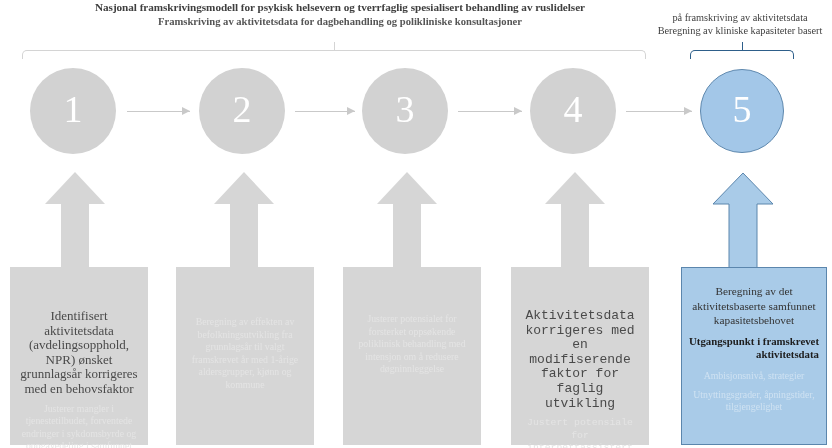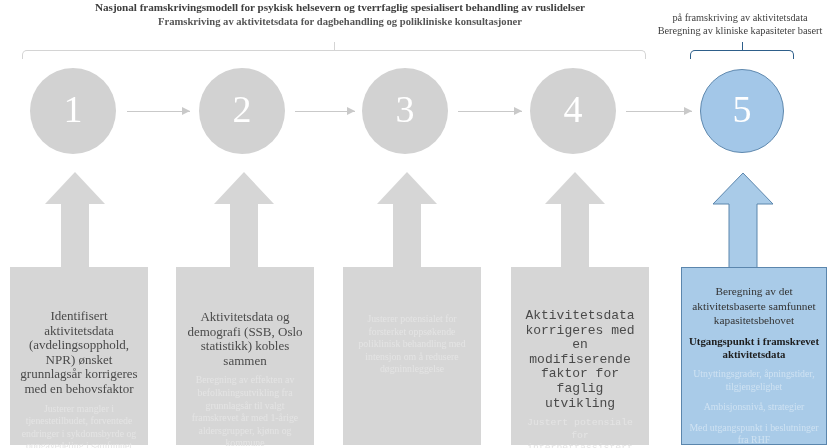--- a/index.html
+++ b/index.html
@@ -194,20 +194,21 @@
     color: #333333;
     font-size: 11.3px;
     line-height: 14.6px;
   }
   .box .subbold {
     font-size: 10.8px;
     font-weight: bold;
     line-height: 13.6px;
     color: #1d1d1d;
     margin-top: 7px;
+    text-align: right;
   }
   .box .faded {
     font-size: 9.8px;
     line-height: 12.6px;
     margin-top: 6px;
   }
   .box.gray .faded { color: #e4e4e4; }
   .box.blue .faded { color: #cfe2f2; }
   .box.blue .faded.sp { margin-top: 8px; }
 </style>
@@ -292,32 +293,30 @@
     <polygon points="32,1 62,32 46,32 46,100 18,100 18,32 2,32" fill="#a9cbe8" stroke="#5b86ad" stroke-width="1"></polygon>
   </svg>
 </div>
 
 <div class="box gray" id="box-1">
   <div class="headline">Identifisert aktivitetsdata (avdelingsopphold, NPR) ønsket grunnlagsår korrigeres med en behovsfaktor</div>
   <div class="faded">Justerer mangler i tjenestetilbudet, forventede endringer i sykdomsbyrde og oppgavedeling i samfunnet</div>
 </div>
 
 <div class="box gray" id="box-2">
-  <div class="headline">Aktivitetsdata og demografi (SSB, Oslo statistikk) kobles sammen</div>
   <div class="faded">Beregning av effekten av befolkningsutvikling fra grunnlagsår til valgt framskrevet år med 1-årige aldersgrupper, kjønn og kommune</div>
 </div>
 
 <div class="box gray" id="box-3">
   <div class="faded">Justerer potensialet for forsterket oppsøkende poliklinisk behandling med intensjon om å redusere døgninnleggelse</div>
 </div>
 
 <div class="box gray" id="box-4">
   <div class="headline">Aktivitetsdata korrigeres med en modifiserende faktor for faglig utvikling</div>
   <div class="faded">Justert potensiale for internettassistert behandlingstilbud brukerstyrt poliklinikk med digital oppfølgning</div>
 </div>
 
 <div class="box blue" id="box-5">
   <div class="headline">Beregning av det aktivitetsbaserte samfunnet kapasitetsbehovet</div>
   <div class="subbold">Utgangspunkt i framskrevet aktivitetsdata</div>
+  <div class="faded sp">Ambisjonsnivå, strategier</div>
   <div class="faded">Utnyttingsgrader, åpningstider, tilgjengelighet</div>
-  <div class="faded sp">Ambisjonsnivå, strategier</div>
-  <div class="faded sp">Med utgangspunkt i beslutninger fra RHF</div>
 </div>
 
 </body></html>

